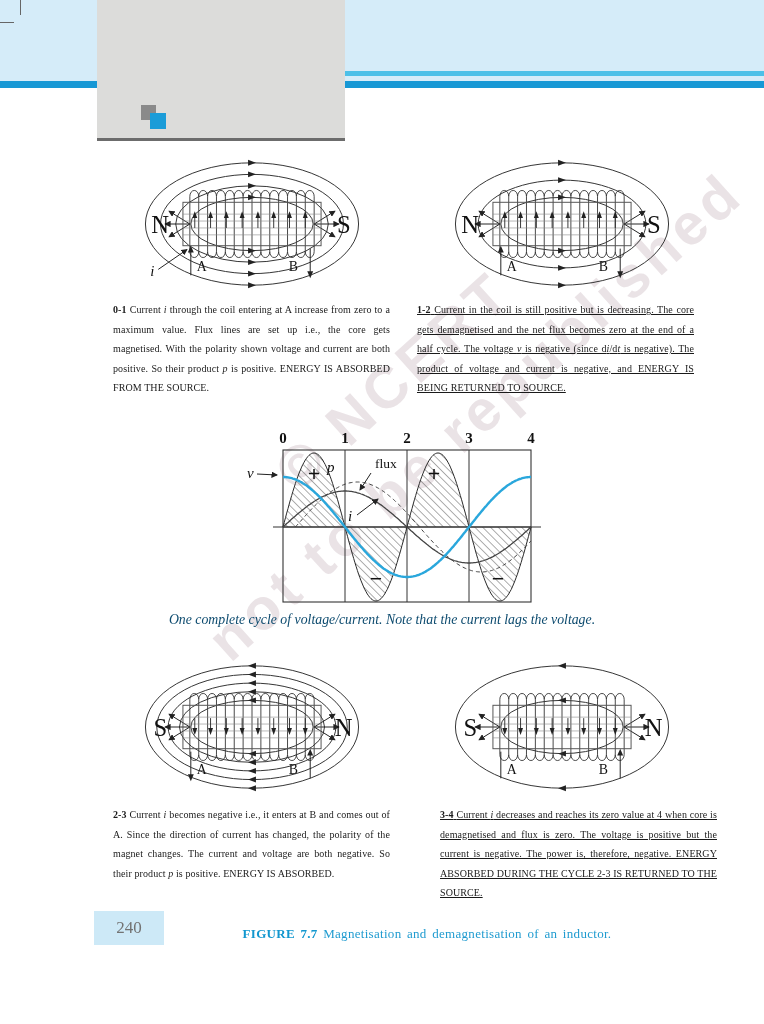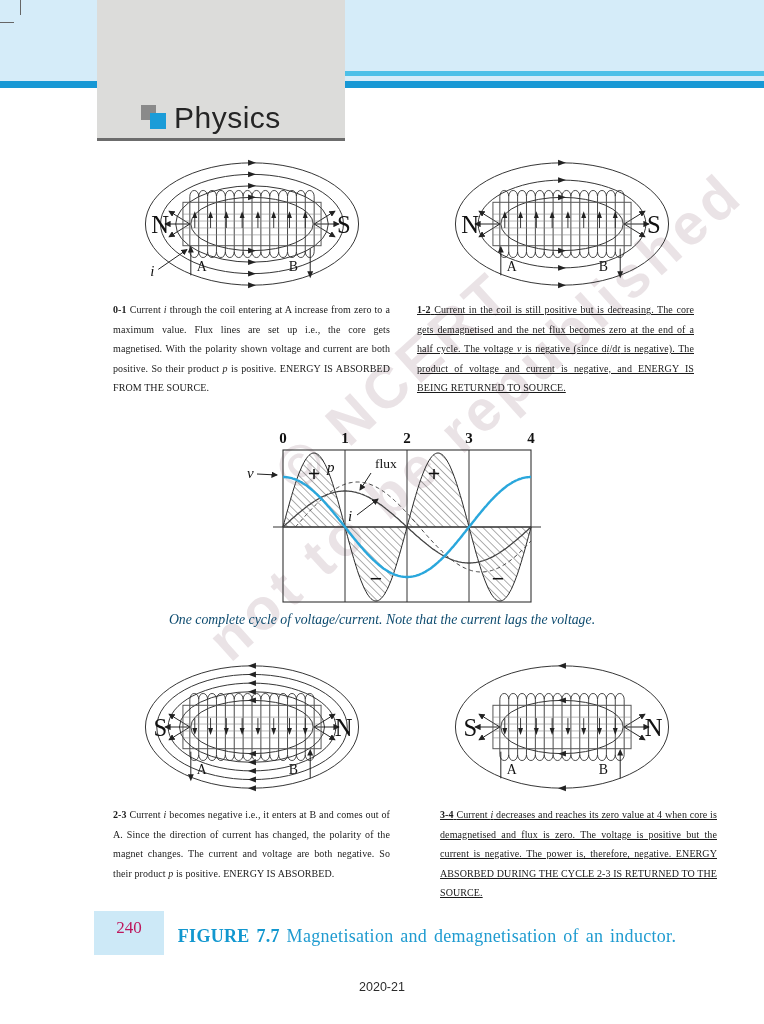--- a/index.html
+++ b/index.html
@@ -28,43 +28,42 @@
   .d3{left:137px;top:653px;} .d4{left:447px;top:653px;}
   
   .tb{width:277px;font-size:10px;line-height:19.6px;text-align:justify;margin:0;letter-spacing:0.1px;}
   .t1{left:113px;top:300px;} .t2{left:417px;top:300px;text-decoration:underline;}
   .t3{left:113px;top:805px;} .t4{left:440px;top:805px;text-decoration:underline;}
   
   .graph{left:235px;top:428px;width:330px;height:192px;}
   .graph-caption{left:0;top:612px;width:764px;text-align:center;font-style:italic;
                  font-size:13.8px;color:#0c4a6e;}
   
-  .page-badge{left:94px;top:911px;width:70px;height:44px;background:#cde9f7;
-              text-align:center;line-height:34px;font-size:17px;color:#be185d;}
-  .fig-caption{left:90px;top:926px;width:674px;text-align:center;font-size:18px;
+  .page-badge{left:94px;top:911px;width:70px;height:34px;background:#cde9f7;
+              text-align:center;line-height:34px;font-size:17px;color:#737373;}
+  .fig-caption{left:90px;top:926px;width:674px;text-align:center;font-size:13px;
                color:#1f9bd0;letter-spacing:0.3px;word-spacing:2px;}
   .fig-caption b{color:#1297cf;}
   .footer{left:0;top:980px;width:764px;text-align:center;
           font-family:"Liberation Sans",sans-serif;font-size:12.5px;color:#2b2b2b;}
 </style>
 </head>
 <body>
 
 <div class="page">
 
   <div class="abs band"></div>
   <div class="abs stripe-mid"></div>
   <div class="abs stripe-dark"></div>
   <div class="abs cm-v"></div>
   <div class="abs cm-h"></div>
 
   <div class="abs brandbox">
     <div class="abs sq1"></div>
     <div class="abs sq2"></div>
-    <div class="abs brand-title">Physics</div>
   </div>
 
   <div class="abs wm">
     <div>© NCERT</div>
     <div>not to be republished</div>
   </div>
 
   <svg class="abs diag d1" viewBox="0 0 230 150">
       <defs>
         <marker id="ah" viewBox="0 0 10 10" refX="8.5" refY="5" markerWidth="6.5" markerHeight="6.5" orient="auto">
@@ -471,15 +470,14 @@
       <line x1="122" y1="87" x2="143" y2="71" stroke="#222" stroke-width="1" marker-end="url(#ah)"></line>
       <text x="79" y="53" font-size="22" font-weight="bold" text-anchor="middle" font-family="Liberation Serif,serif" fill="#111">+</text>
       <text x="199" y="53" font-size="22" font-weight="bold" text-anchor="middle" font-family="Liberation Serif,serif" fill="#111">+</text>
       <text x="141" y="158" font-size="22" font-weight="bold" text-anchor="middle" font-family="Liberation Serif,serif" fill="#111">−</text>
       <text x="263" y="158" font-size="22" font-weight="bold" text-anchor="middle" font-family="Liberation Serif,serif" fill="#111">−</text>
     </svg>
   <div class="abs graph-caption">One complete cycle of voltage/current. Note that the current lags the voltage.</div>
 
   <div class="abs page-badge">240</div>
   <div class="abs fig-caption"><b>FIGURE 7.7</b><span> Magnetisation and demagnetisation of an inductor.</span></div>
-  <div class="abs footer">2020-21</div>
 
 </div>
 
 </body></html>

